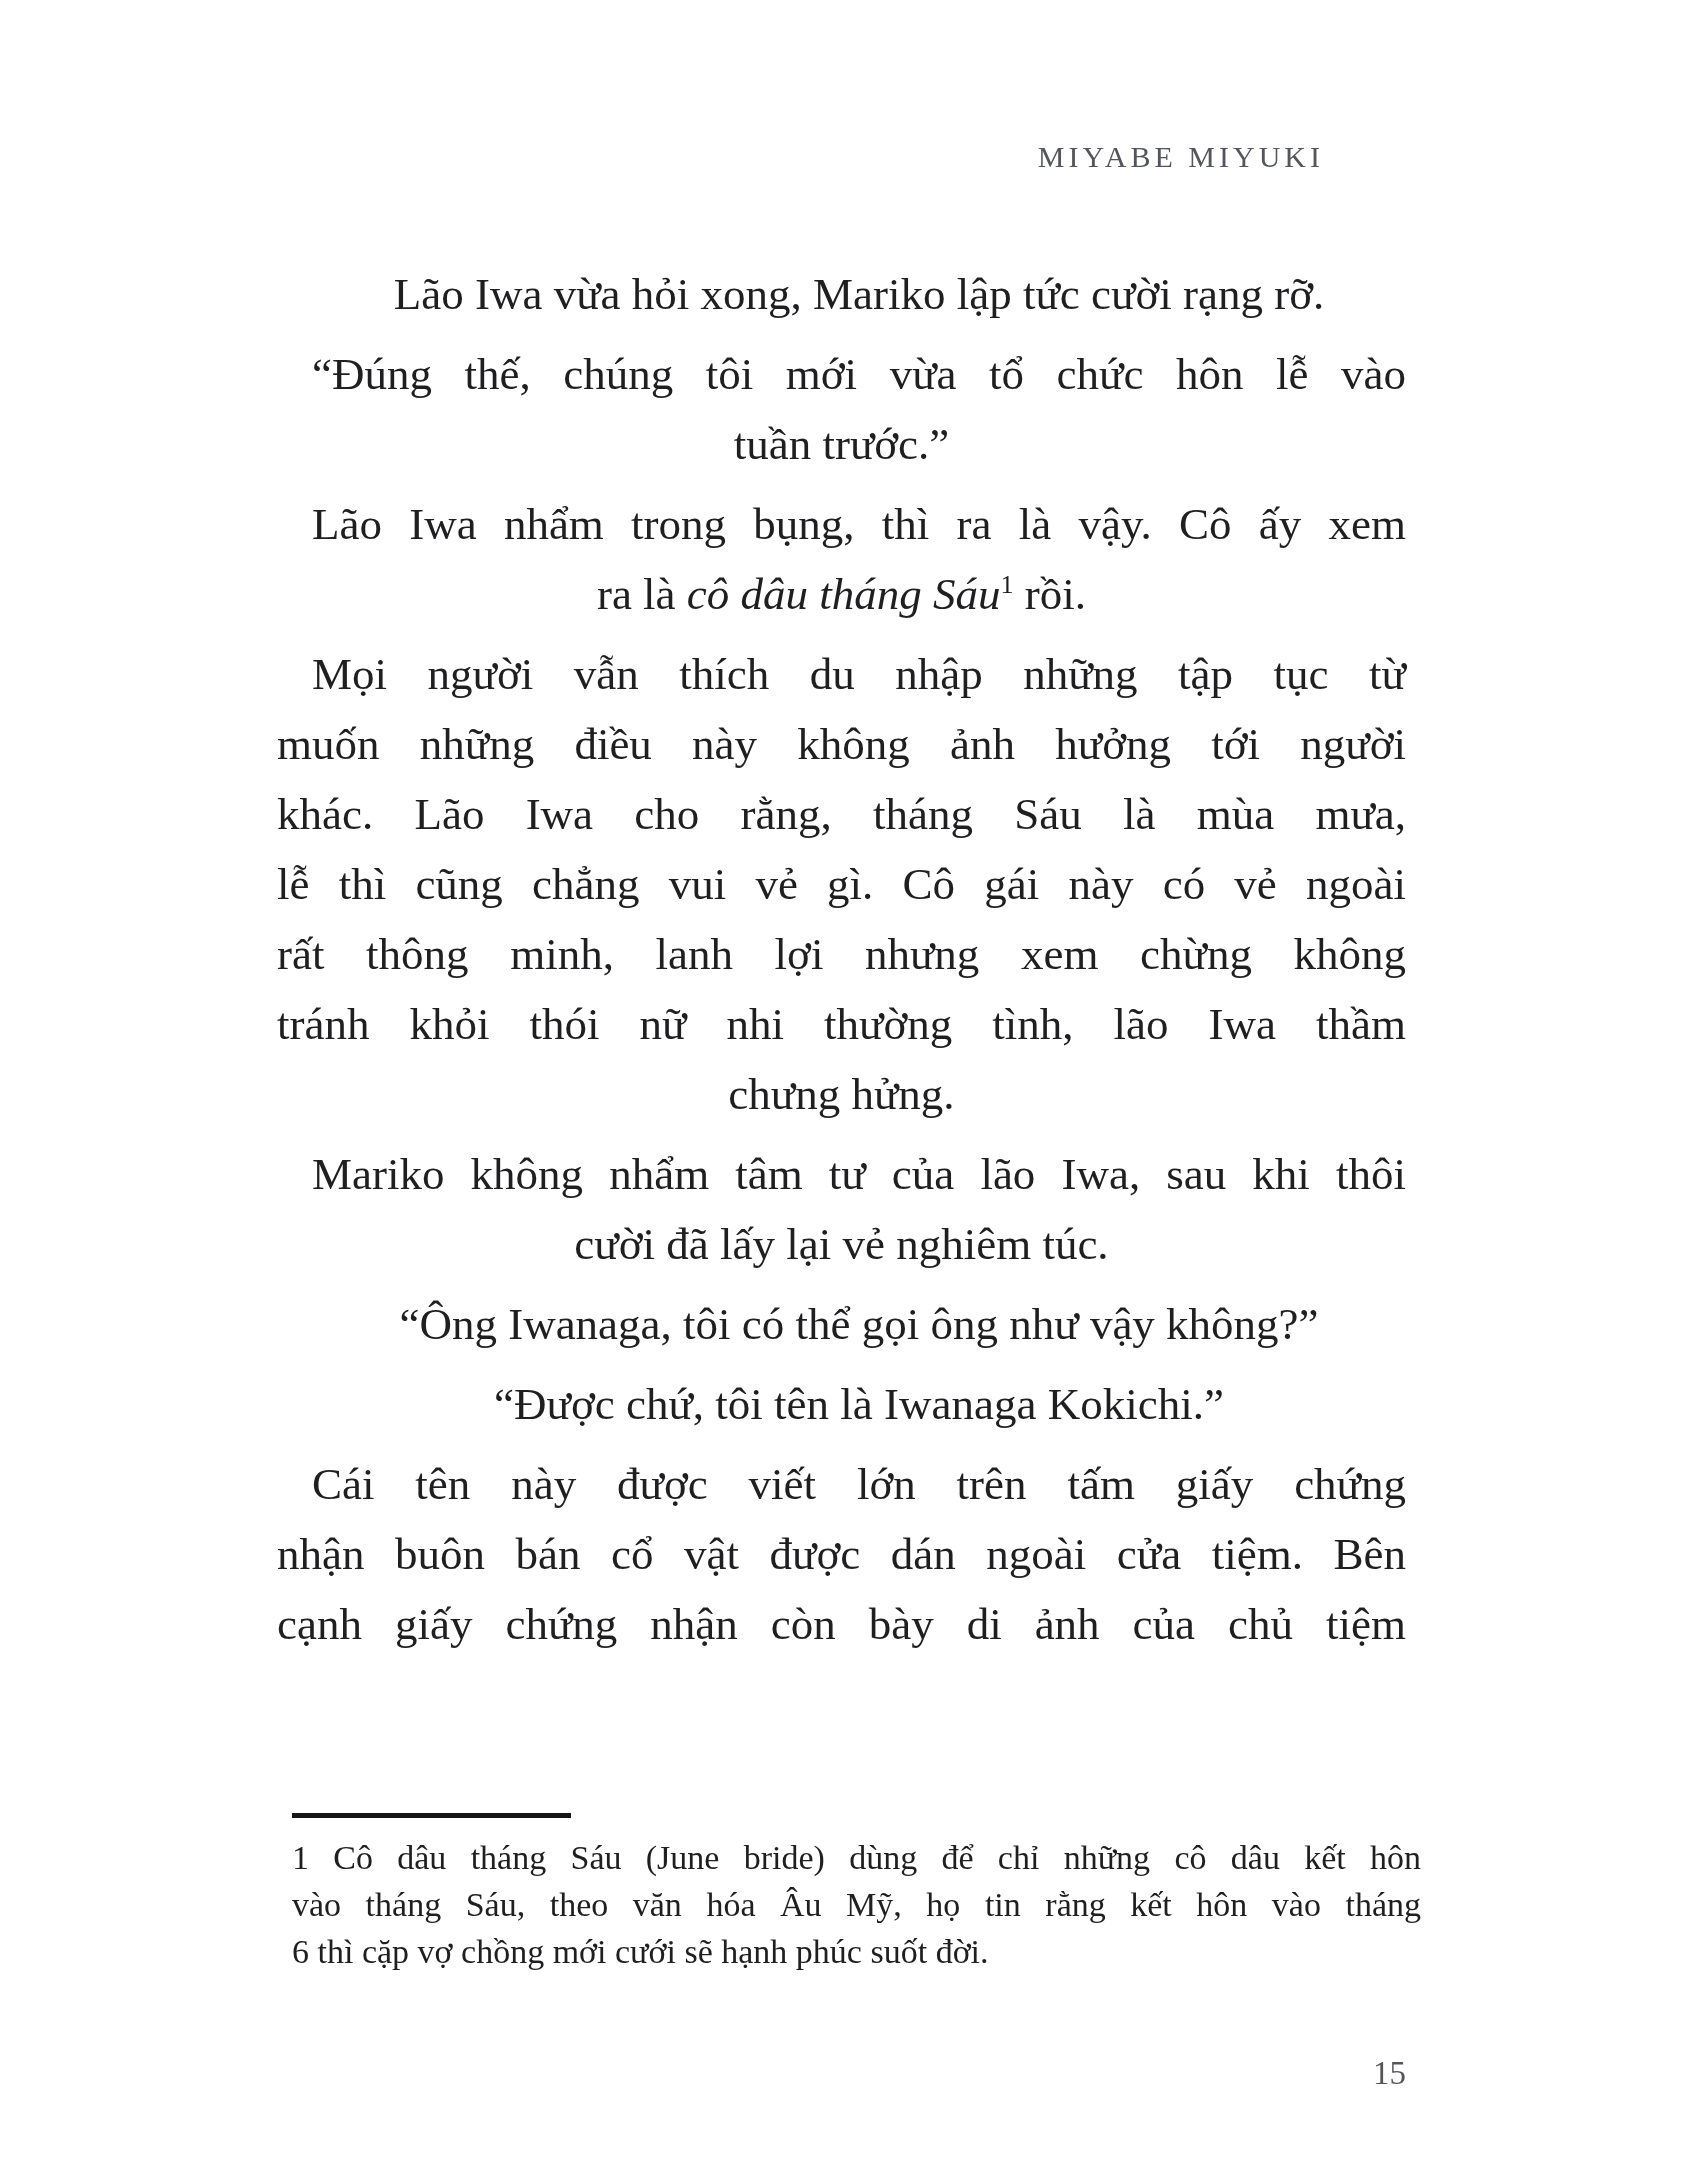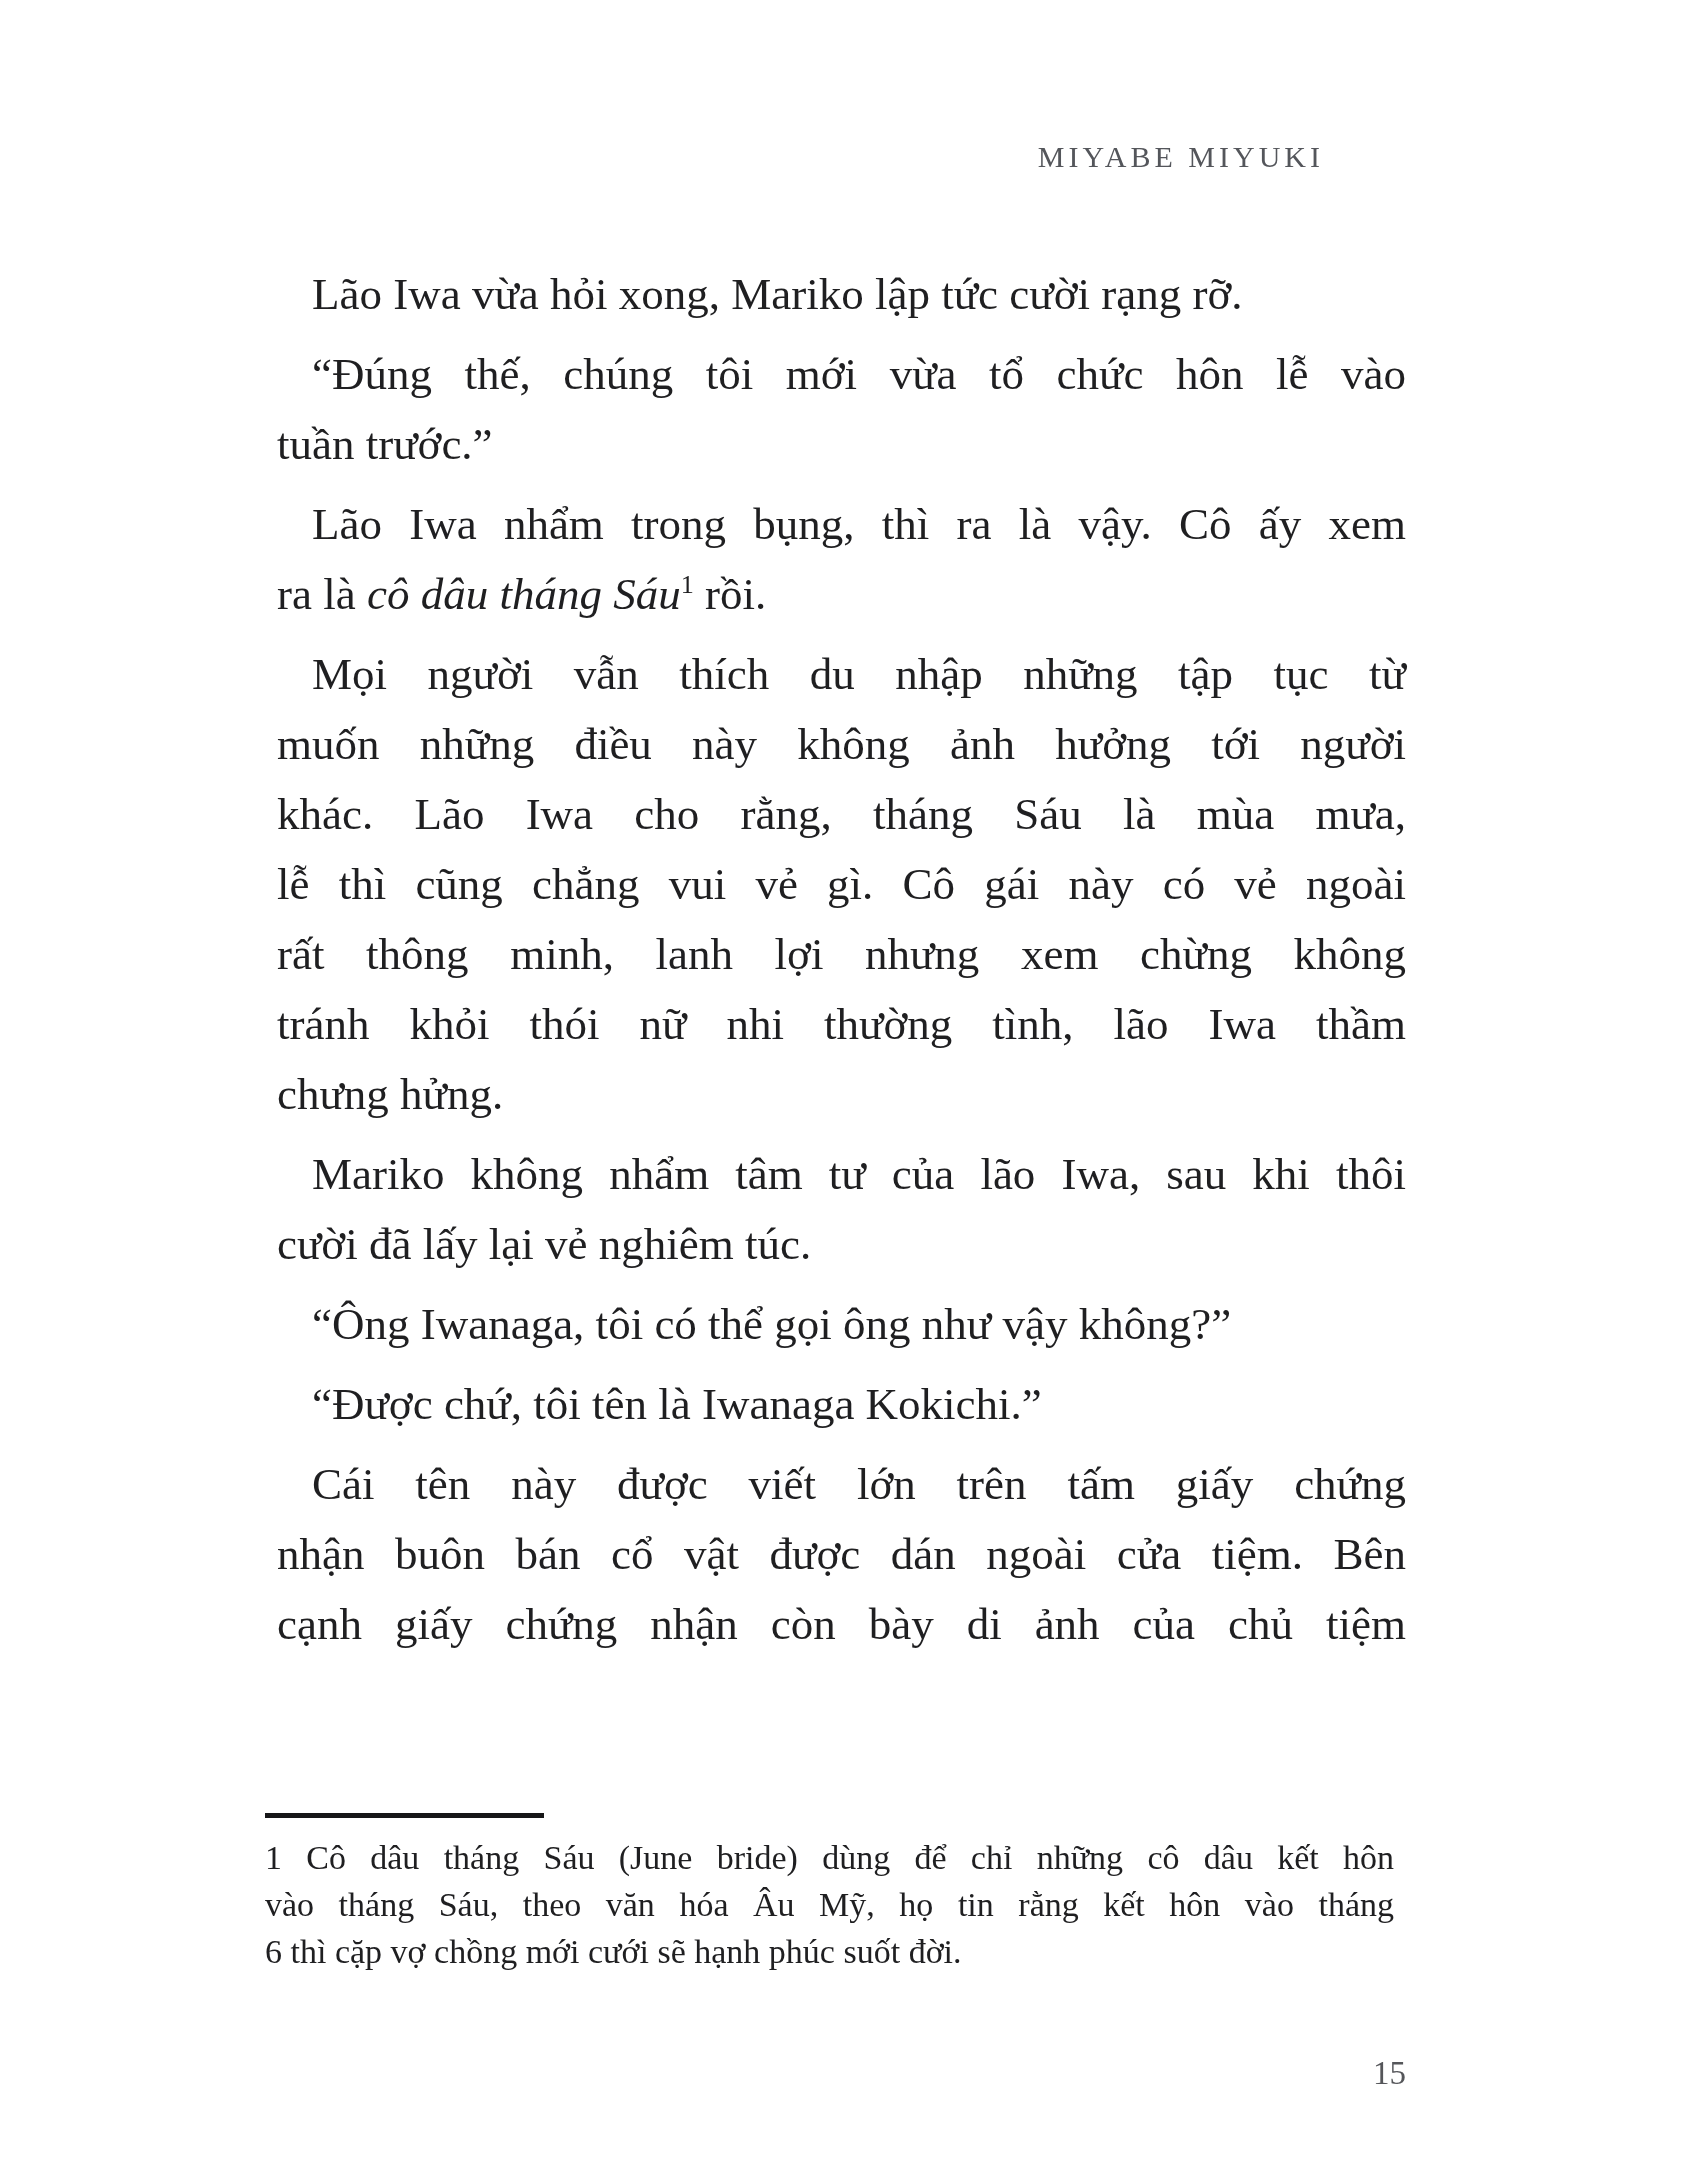--- a/index.html
+++ b/index.html
@@ -27,35 +27,35 @@
   .body-text {
     position: absolute;
     left: 277px;
     top: 228px;
     width: 1129px;
     font-size: 45px;
     line-height: 70px;
     color: var(--text-color, #1f1f21);
   }
   .paragraph + .paragraph { margin-top: 10px; }
-  .line { text-align: left; }
+  .line { text-align: center; }
   .line.just {
     text-align: justify;
     text-align-last: justify;
   }
   .line.indent { text-indent: 35px; }
   .ital { font-style: italic; }
   .supref {
     font-size: 58%;
     vertical-align: super;
     line-height: 0;
   }
   .footnote {
     position: absolute;
-    left: 265px;
+    left: 292px;
     top: 1782px;
     width: 1129px;
     color: var(--text-color, #1f1f21);
   }
   .footnote-rule {
     width: 279px;
     height: 5px;
     background: #161618;
     margin-bottom: 16px;
   }

